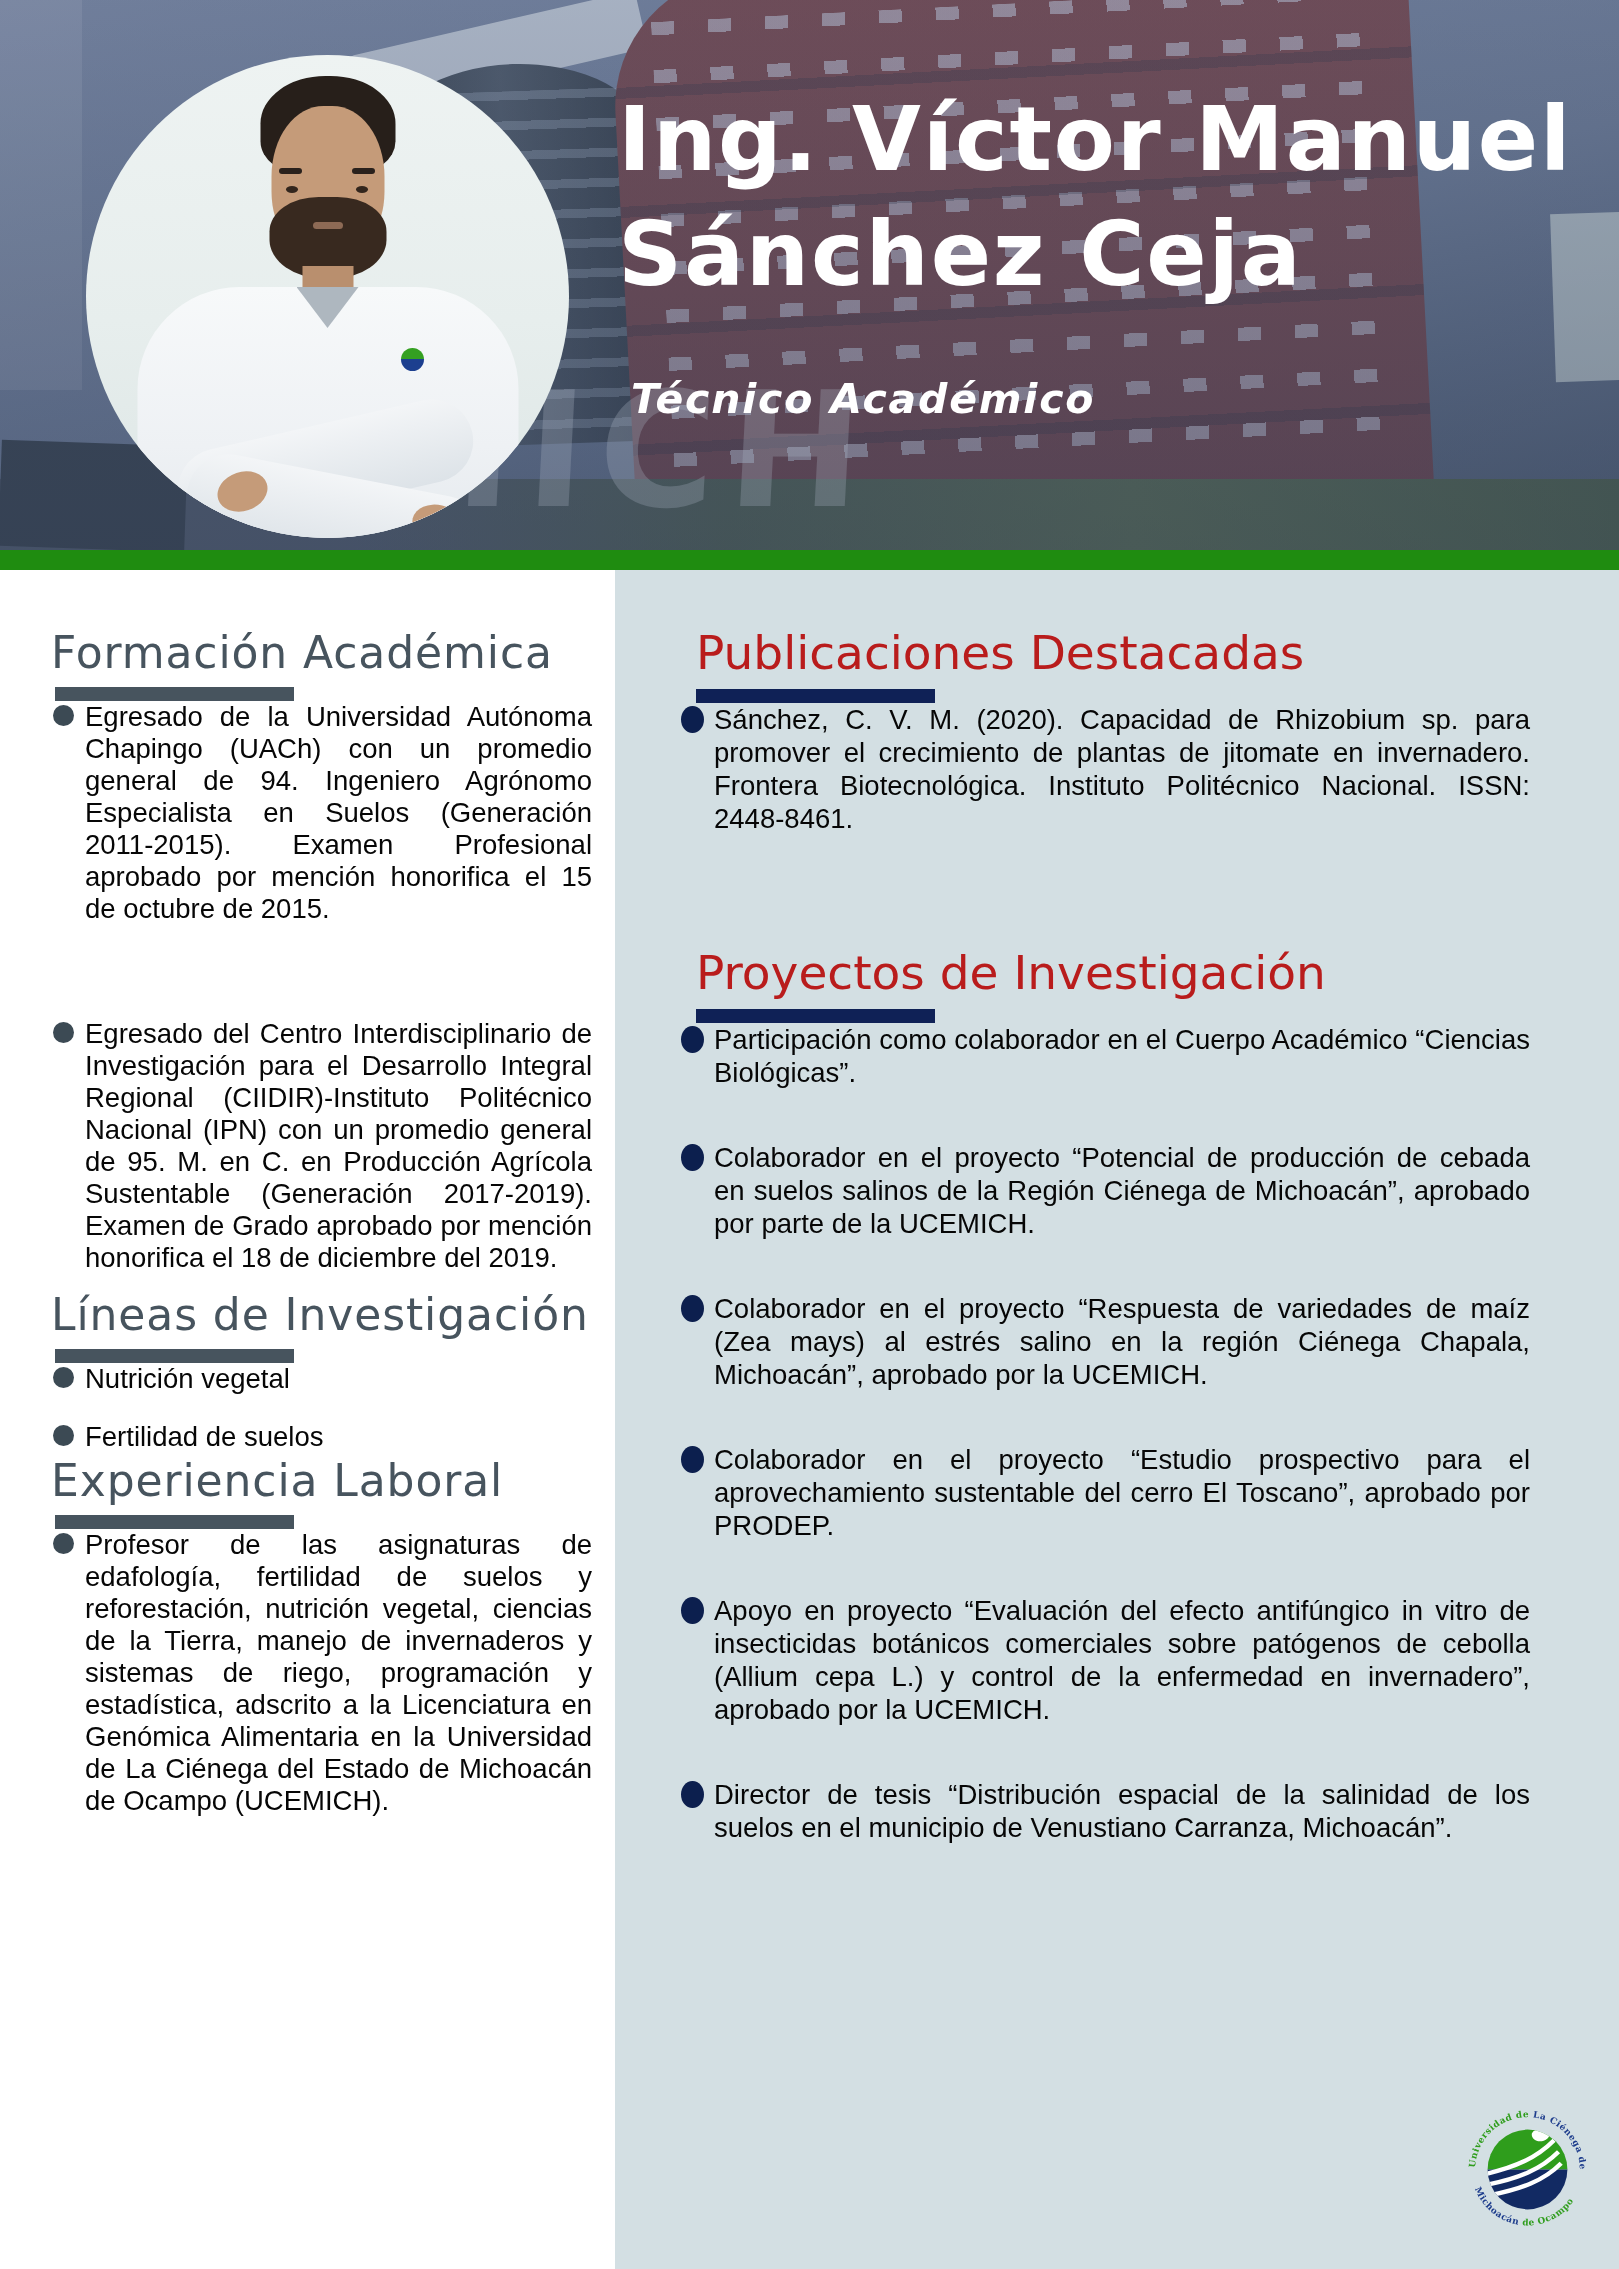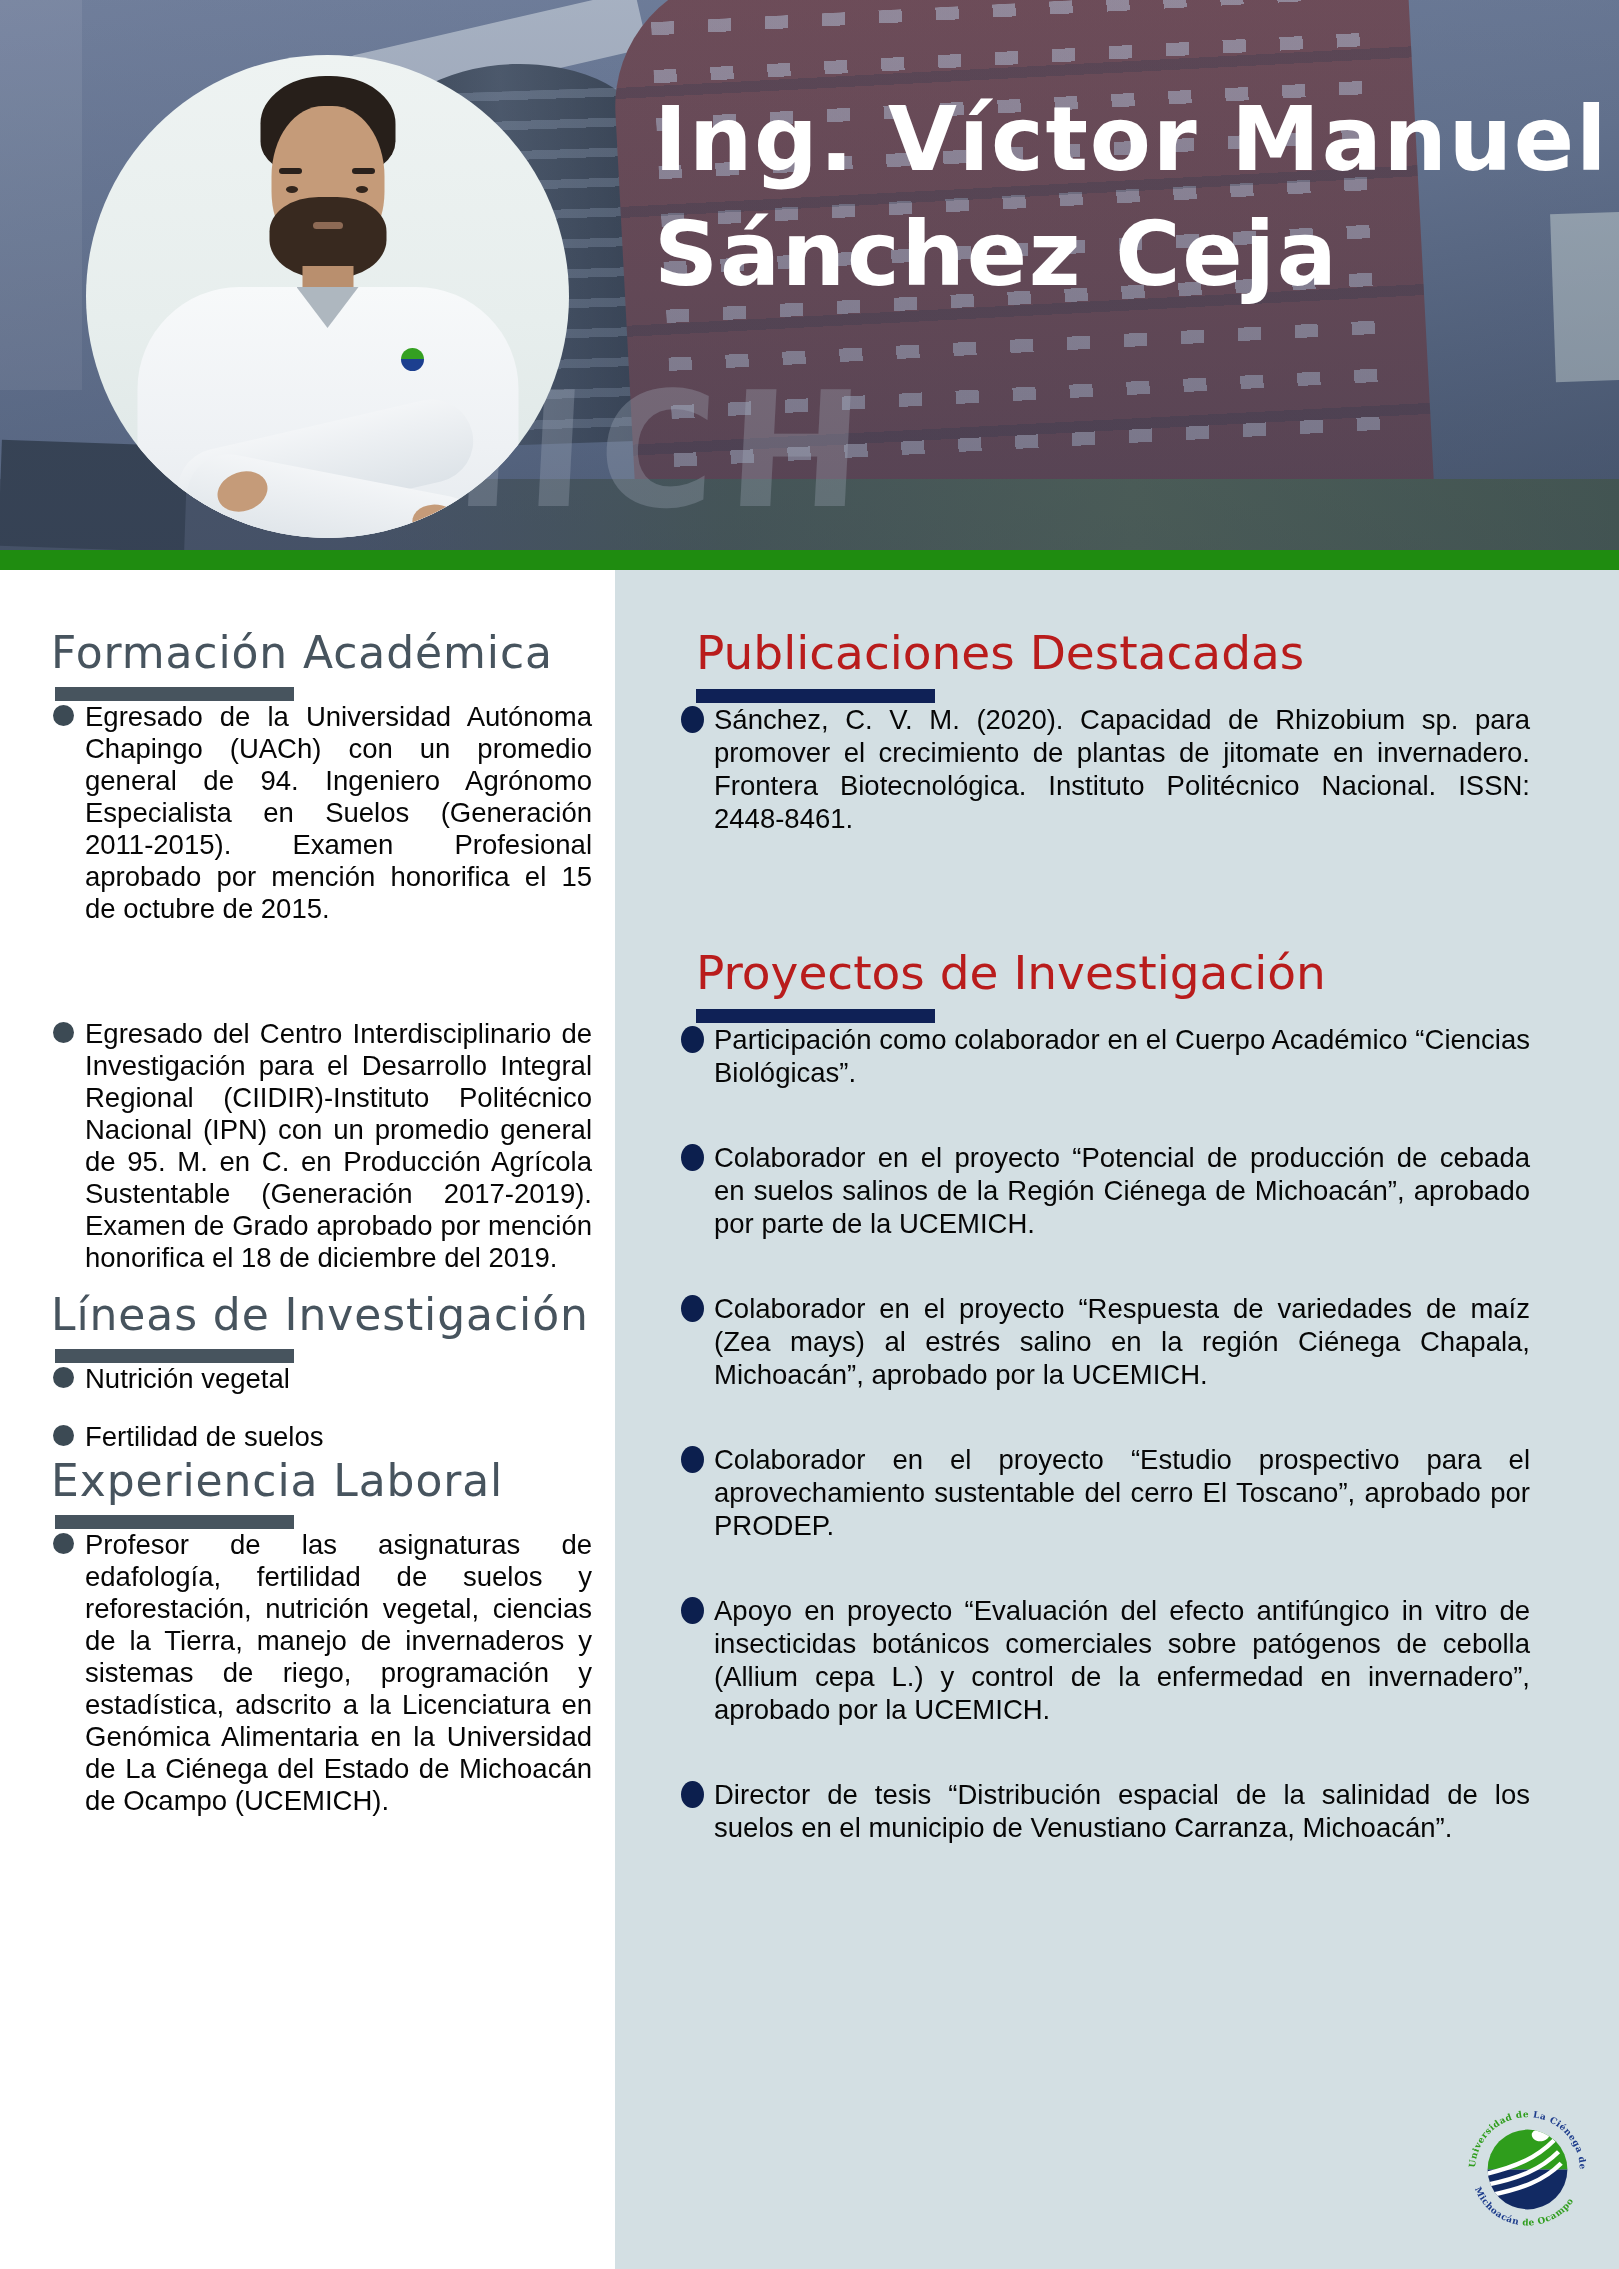--- a/index.html
+++ b/index.html
@@ -56,21 +56,21 @@
         background:#aeb7bf;clip-path:polygon(50% 100%,0 0,100% 0);}
   .av-chestlogo{position:absolute;left:315px;top:293px;width:23px;height:23px;border-radius:50%;
         background:linear-gradient(180deg,#34a021 0 50%,#1c3f8f 50% 100%);}
   .arm{position:absolute;height:83px;border-radius:43px;background:linear-gradient(180deg,#f3f5f7,#dde3e8);}
   .arm.a1{width:301px;left:89px;top:369px;transform:rotate(-13deg);}
   .arm.a2{width:301px;left:99px;top:420px;transform:rotate(11deg);}
   .hand{position:absolute;width:51px;height:39px;background:#c59b79;border-radius:50%;}
   .hand.h1{left:131px;top:417px;transform:rotate(-18deg);}
   .hand.h2{left:326px;top:450px;transform:rotate(14deg);}
 
-  .title{position:absolute;left:654px;top:82px;z-index:5;color:#fff;
+  .title{position:absolute;left:618px;top:82px;z-index:5;color:#fff;
         font:700 89px/115px "DejaVu Sans",sans-serif;letter-spacing:1.8px;white-space:nowrap;}
   .subtitle{position:absolute;left:631px;top:376px;z-index:5;color:#fff;
         font:italic 700 41px/46px "DejaVu Sans",sans-serif;letter-spacing:1.8px;white-space:nowrap;}
 
   
   .col{position:absolute;top:570px;height:1700px;box-sizing:border-box;}
   .col-left{left:0;width:615px;background:#ffffff;padding:0 23px 0 51px;}
   .col-right{left:615px;width:1005px;padding:0 90px 0 81px;}
 
   .h-left{font:400 44px/55px "DejaVu Sans",sans-serif;color:#47545e;letter-spacing:0.9px;white-space:nowrap;}
@@ -114,20 +114,21 @@
     <div class="signboard"></div>
     <div class="ground"></div>
     <div class="wall"></div>
     <div class="campus-letters">MICH</div>
     <div class="tint"></div>
 
     <div class="title">
       <div>Ing. Víctor Manuel</div>
       <div>Sánchez Ceja</div>
     </div>
+    <div class="subtitle">Técnico Académico</div>
 
     <div class="photo">
       <div class="av-hair"></div>
       <div class="av-face"></div>
       <div class="av-brow" style="left:193px;"></div>
       <div class="av-brow" style="left:266px;"></div>
       <div class="av-eye" style="left:200px;"></div>
       <div class="av-eye" style="left:270px;"></div>
       <div class="av-beard"></div>
       <div class="av-mouth"></div>

